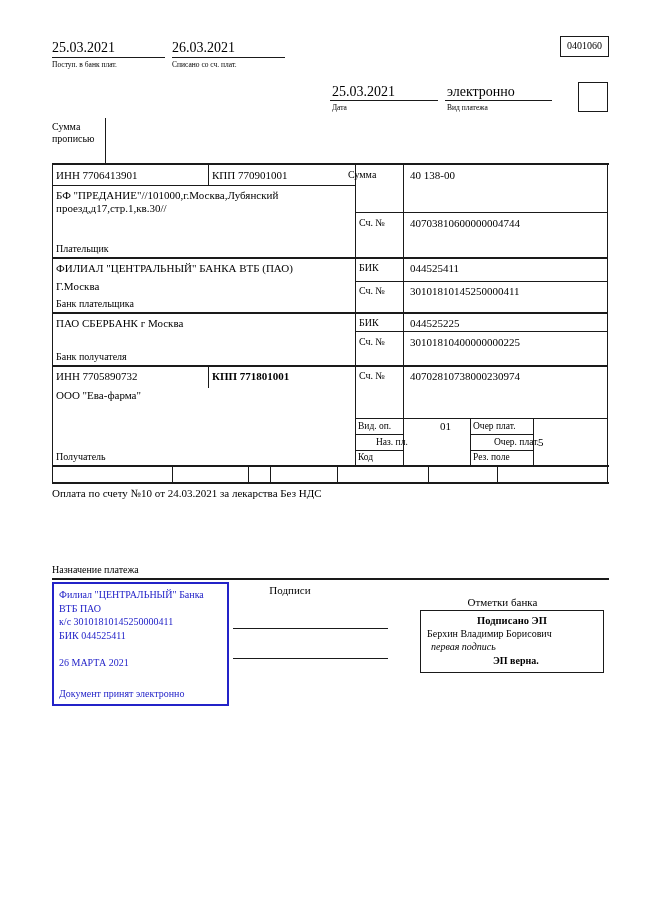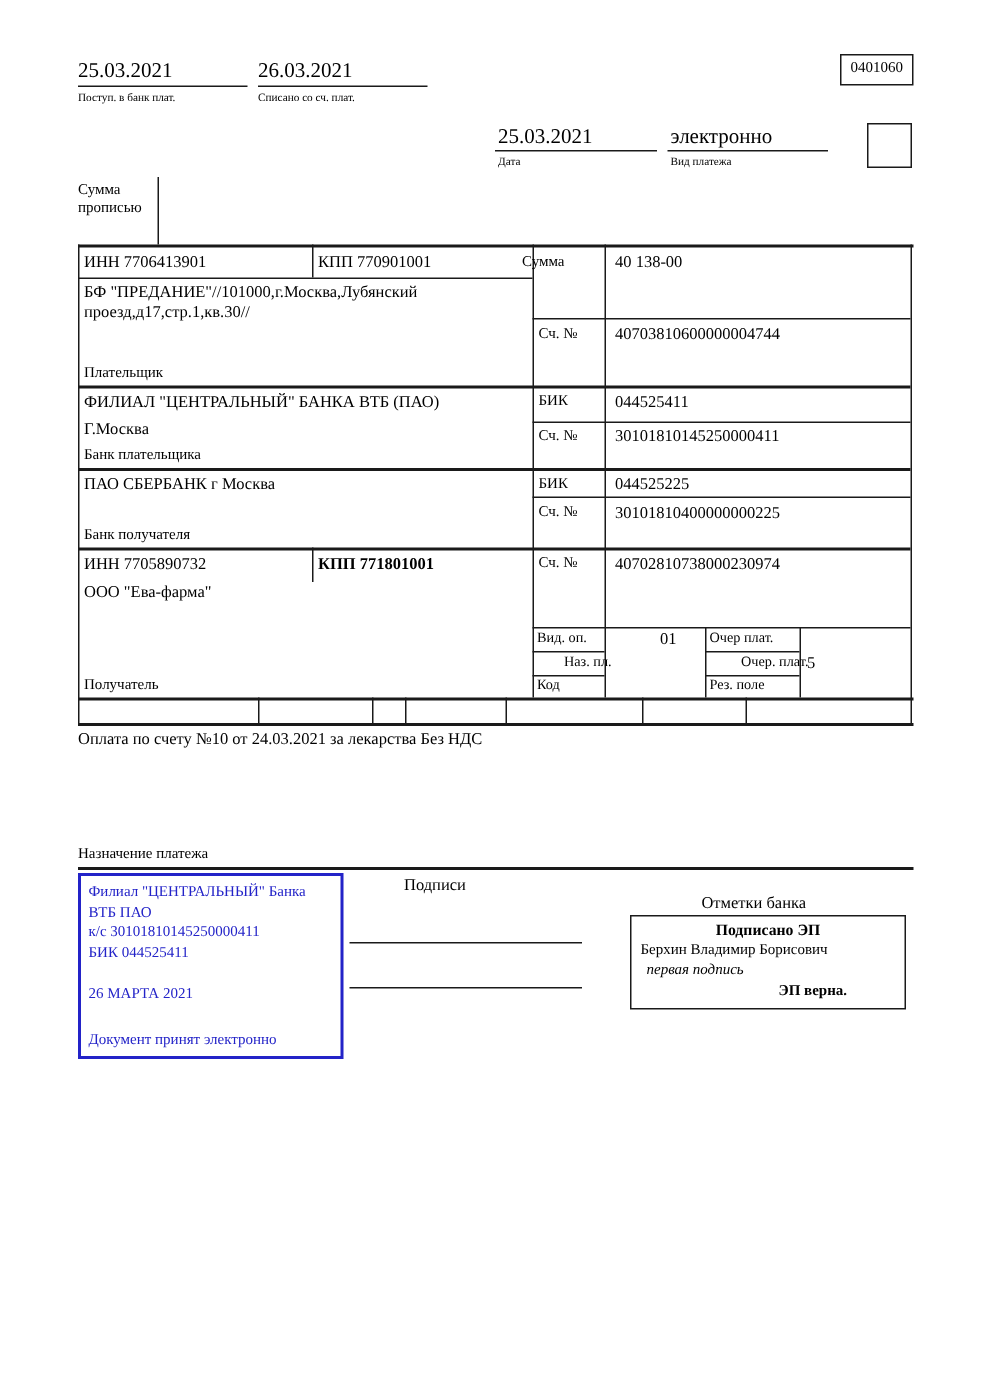--- a/index.html
+++ b/index.html
@@ -18,21 +18,21 @@
   .vl{position:absolute;background:#1a1a1a;width:1px;}
   .box{position:absolute;border:1px solid #1a1a1a;box-sizing:border-box;}
   .center{text-align:center;}
   .stamp{position:absolute;left:52px;top:582px;width:177px;height:124px;border:2px solid #2323c8;
          box-sizing:border-box;color:#2323c8;font-size:10px;line-height:13.5px;padding:4px 5px;}
   .stamp .foot{position:absolute;left:5px;bottom:4px;}
   .epbox{position:absolute;left:420px;top:610px;width:184px;height:63px;border:1px solid #1a1a1a;
          box-sizing:border-box;font-size:10px;line-height:13.2px;padding:3px 6px;}
   .epbox .ept{font-weight:bold;text-align:center;font-size:10.5px;}
   .epbox .epi{font-style:italic;padding-left:4px;}
-  .epbox .epv{font-weight:bold;margin-left:92px;}
+  .epbox .epv{font-weight:bold;margin-left:66px;}
 </style>
 </head>
 <body>
 
 <div class="page">
 
   <div class="t fs12" style="left:52px;top:40px;">25.03.2021</div>
   <div class="hl1" style="left:52px;top:57px;width:113px;"></div>
   <div class="t fs7" style="left:52px;top:61px;">Поступ. в банк плат.</div>
 

